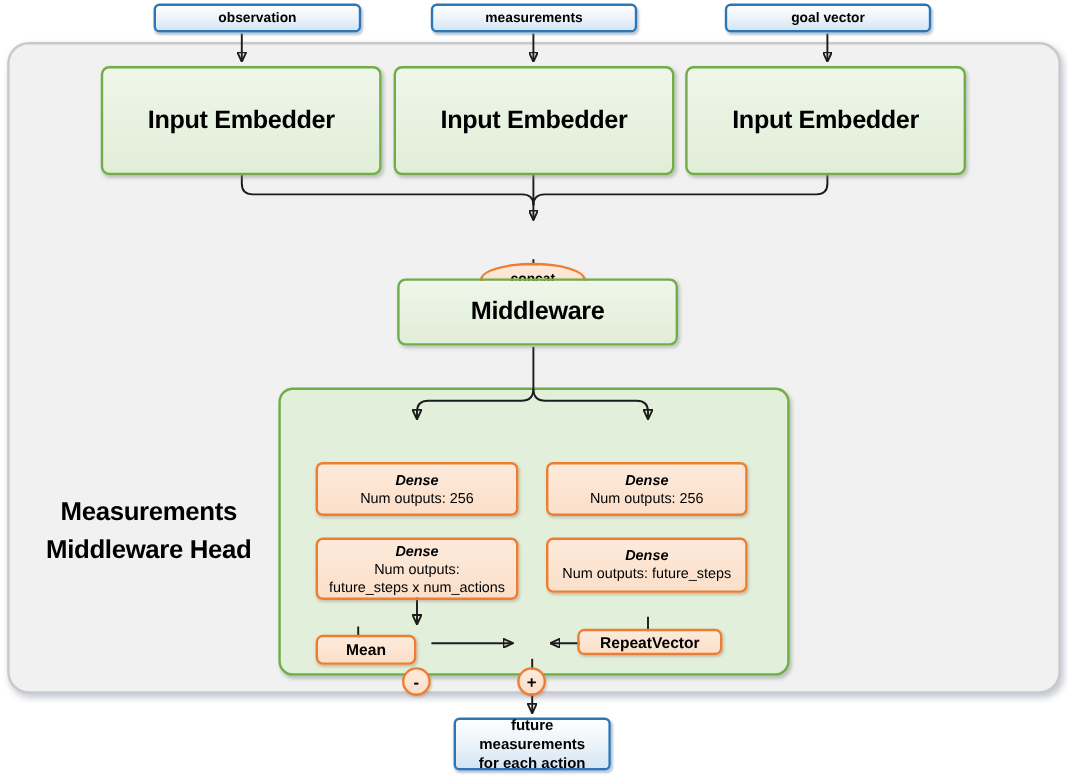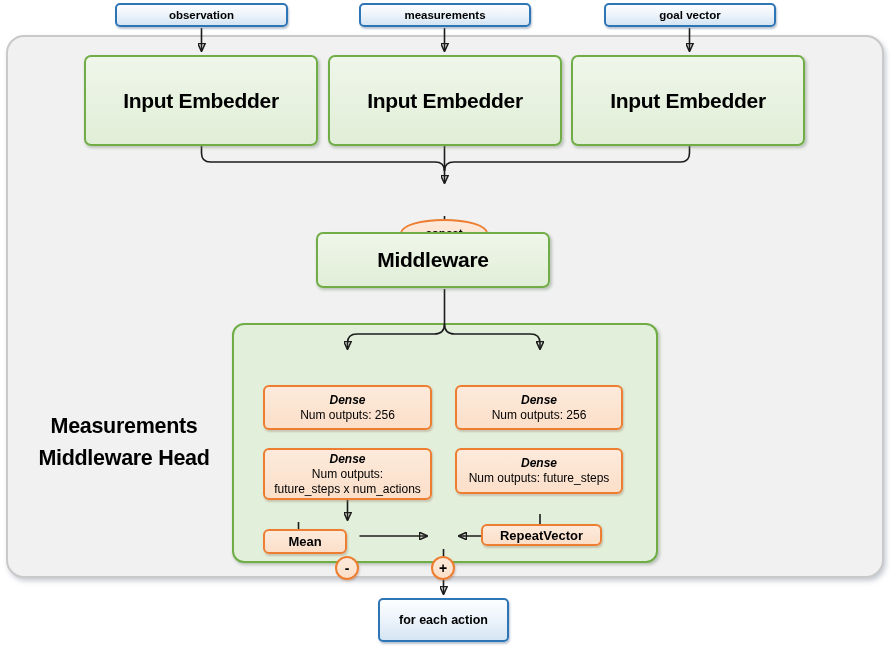--- a/index.html
+++ b/index.html
@@ -66,21 +66,21 @@
     <path d="M540,399 V412" marker-end="url(#arw)"></path>
     <path d="M347.5,468 V520" marker-end="url(#arw)"></path>
     <path d="M347.5,474 Q347.5,483 338.5,483 H307.5 Q298.5,483 298.5,491 V493" marker-end="url(#arw)"></path>
     <path d="M298.5,522 V528 Q298.5,536 306.5,536 H331" marker-end="url(#arw)"></path>
     <path d="M359.5,536 H427" marker-end="url(#arw)"></path>
     <path d="M540,463 V488" marker-end="url(#arw)"></path>
     <path d="M540,514 V528 Q540,536 532,536 H459" marker-end="url(#arw)"></path>
     <path d="M443.5,549 V594" marker-end="url(#arw)"></path>
   </svg>
 
-  <div class="node blue" style="left:115px;top:3px;width:173px;height:24px;">
+  <div class="node blue" style="left:128px;top:3px;width:173px;height:24px;">
     <span>observation</span>
   </div>
   <div class="node blue" style="left:359px;top:3px;width:172px;height:24px;">
     <span>measurements</span>
   </div>
   <div class="node blue" style="left:604px;top:3px;width:172px;height:24px;">
     <span>goal vector</span>
   </div>
 
   <div class="node green" style="left:84px;top:55px;width:234px;height:91px;">
@@ -90,21 +90,21 @@
     <span>Input Embedder</span>
   </div>
   <div class="node green" style="left:571px;top:55px;width:234px;height:91px;">
     <span>Input Embedder</span>
   </div>
 
   <div class="node orange ellipse" style="left:400px;top:187px;width:88px;height:28px;">
     <span>concat</span>
   </div>
 
-  <div class="node green" style="left:316px;top:232px;width:234px;height:56px;">
+  <div class="node green" style="left:331px;top:232px;width:234px;height:56px;">
     <span>Middleware</span>
   </div>
 
   <div class="node orange dense" style="left:263px;top:353px;width:169px;height:45px;">
     <span class="t">Dense</span>
     <span>Num outputs: 256</span>
   </div>
   <div class="node orange dense" style="left:455px;top:353px;width:168px;height:45px;">
     <span class="t">Dense</span>
     <span>Num outputs: 256</span>
@@ -127,16 +127,17 @@
   </div>
 
   <div class="node orange op" style="left:335px;top:524px;width:24px;height:24px;">
     <span>-</span>
   </div>
   <div class="node orange op" style="left:431px;top:524px;width:24px;height:24px;">
     <span>+</span>
   </div>
 
   <div class="node blue out-lines" style="left:378px;top:598px;width:131px;height:44px;">
+    <span>future measurements</span>
     <span>for each action</span>
   </div>
 
 </div>
 
 </body></html>

